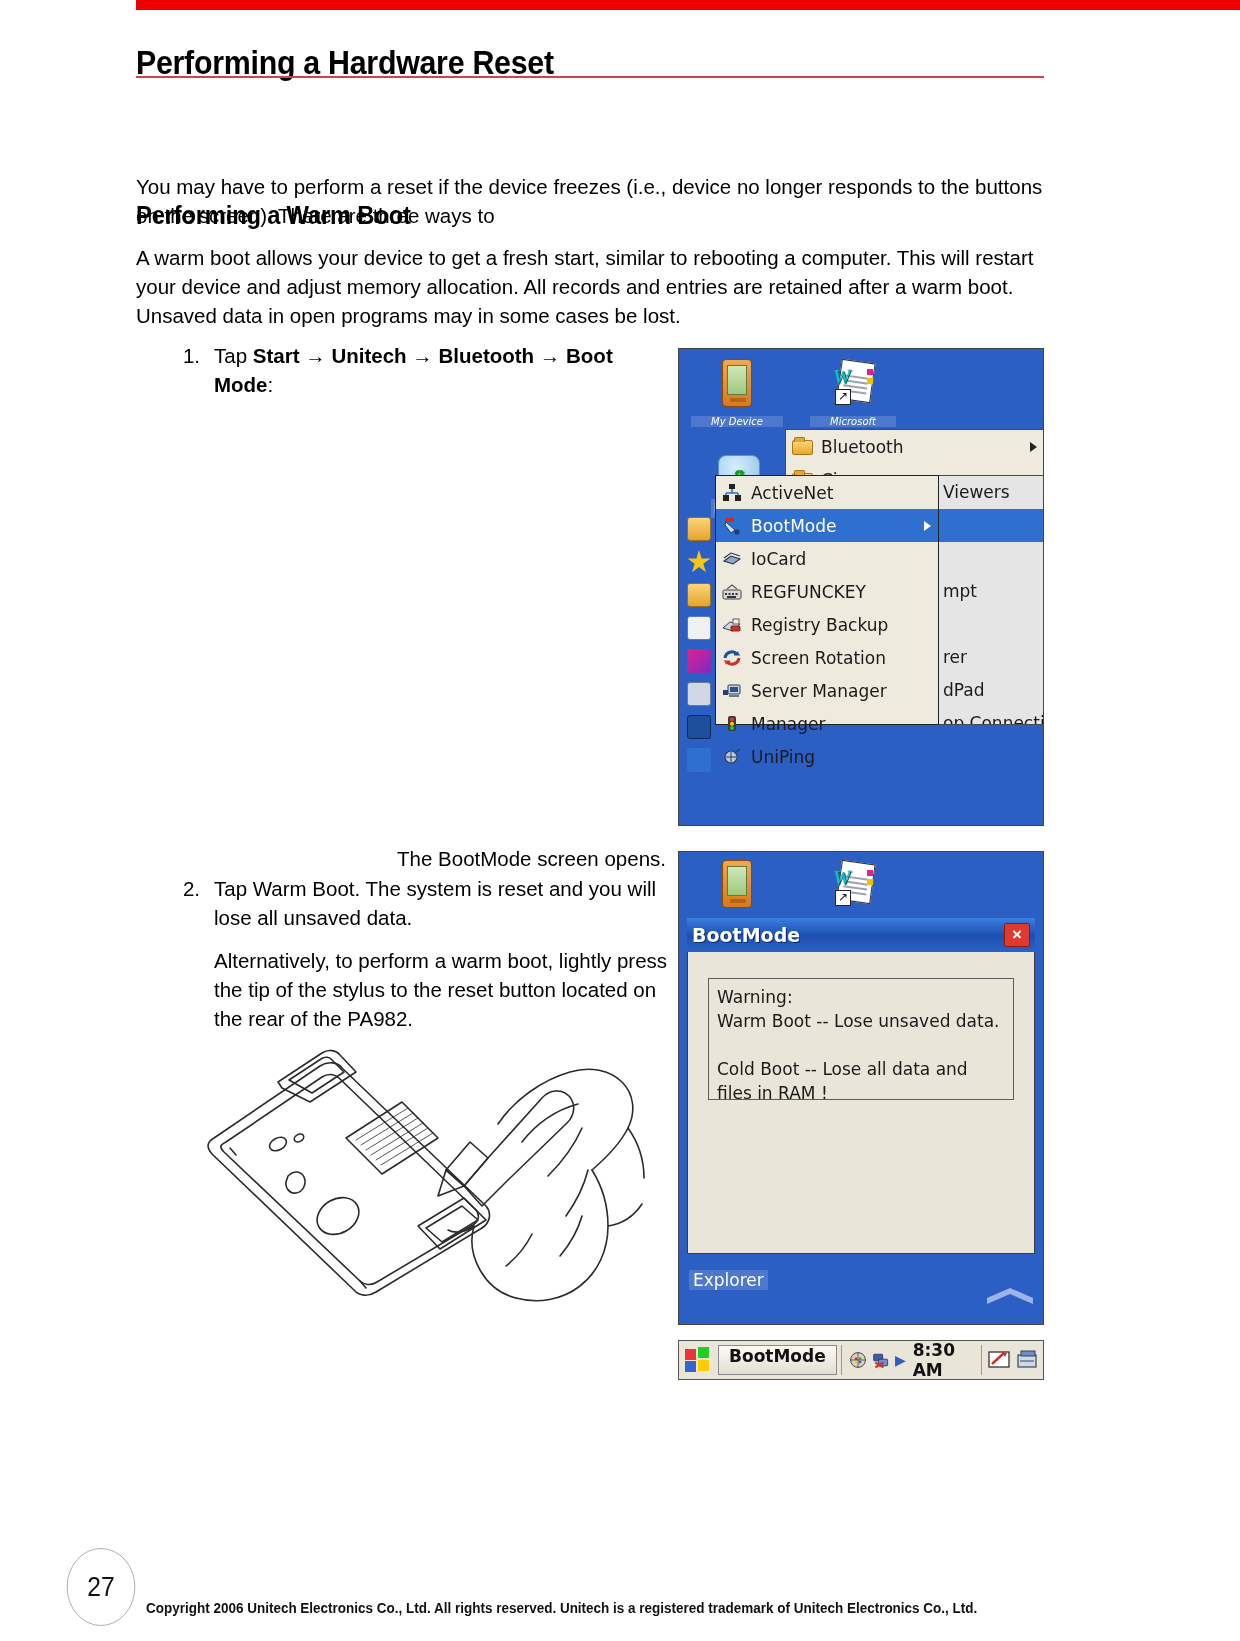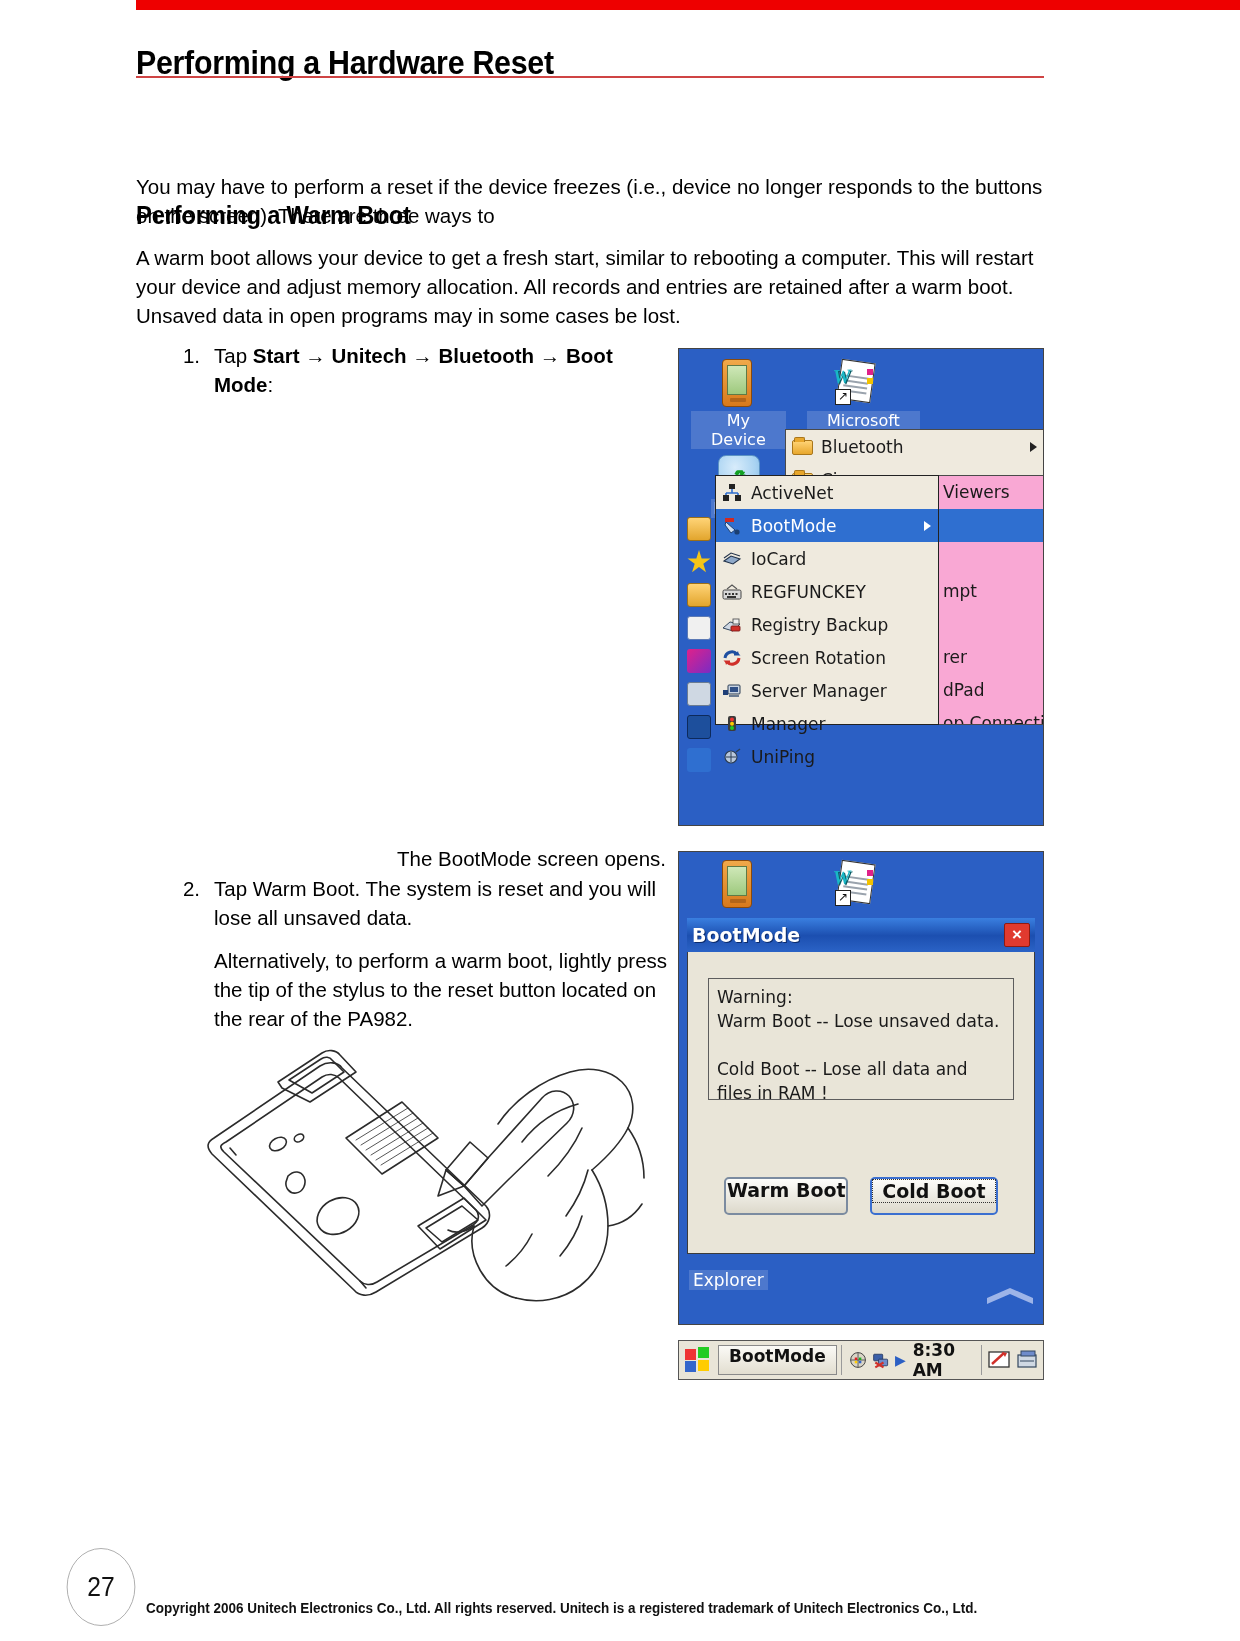--- a/index.html
+++ b/index.html
@@ -47,23 +47,24 @@
   .cont{ position:absolute; font-size:20.5px; line-height:29px; }
 
   
   .shot{ position:absolute; background:#2b5fc4; border:1px solid #444; }
   #shot1{ left:678px; top:348px; width:366px; height:478px; }
   .desk{ position:absolute; inset:0; background:#2b5fc4; overflow:hidden; }
 
   .deskicon{ position:absolute; text-align:center; width:92px; }
   .deskicon .glyph{ position:relative; height:54px; }
   .deskicon .lbl{
-    display:inline-block; color:#fff; font-size:16px;
+    display:inline-block; color:#fff; font-size:10px;
     background:rgba(255,255,255,0.16); padding:0 20px;
     font-family:"DejaVu Sans", sans-serif;
+    font-style:italic;
   }
   
   .pda-ico{
     position:absolute; left:50%; top:2px; margin-left:-15px;
     width:30px; height:48px; border-radius:4px;
     background:linear-gradient(180deg,#f0a94a,#d8791c);
     border:1.5px solid #8a4a0c;
   }
   .pda-ico:after{
     content:""; position:absolute; left:4px; top:5px; right:4px; height:28px;
@@ -120,21 +121,21 @@
     position:absolute; left:106px; top:80px; width:260px; height:120px;
     background:#efeade; border:1.5px solid #4a4a4a;
   }
   .menuB{
     position:absolute; left:36px; top:126px; width:224px; height:250px;
     background:#efeade; border:1.5px solid #222;
     z-index:4;
   }
   .menuC{
     position:absolute; left:260px; top:126px; width:106px; height:250px;
-    background:#f9a8d4; border:1.5px solid #4a4a4a; border-left:none;
+    background:#e5e5e5; border:1.5px solid #4a4a4a; border-left:none;
     z-index:3; overflow:hidden;
   }
   .mi{
     display:flex; align-items:center; height:33px; padding-left:6px;
     font-size:17px; color:#1a1a1a; font-family:"DejaVu Sans", sans-serif;
     white-space:nowrap; position:relative;
   }
   .mi.sel{ background:#2f6fd0; color:#fff; }
   .mi .ic{ width:22px; height:20px; margin-right:7px; flex:0 0 22px; position:relative; }
   .mi .arr{
@@ -485,24 +486,20 @@
     <div class="bm-title">
       <span class="t">BootMode</span>
       <span class="bm-close">×</span>
     </div>
 
     <div class="bm-body">
       <div class="bm-text">Warning:
 Warm Boot -- Lose unsaved data.
 
 Cold Boot -- Lose all data and files in RAM !</div>
-      <div class="bm-btns">
-        <div class="bm-btn"><span>Warm Boot</span></div>
-        <div class="bm-btn focus"><span>Cold Boot</span></div>
-      </div>
     </div>
 
     <div class="bm-explorer">Explorer</div>
     <div class="bm-chev"></div>
   </div>
 </div>
 
 <div class="taskbar">
   <span class="tb-start">
     <i style="left:3px;top:4px;background:#e33;"></i>

